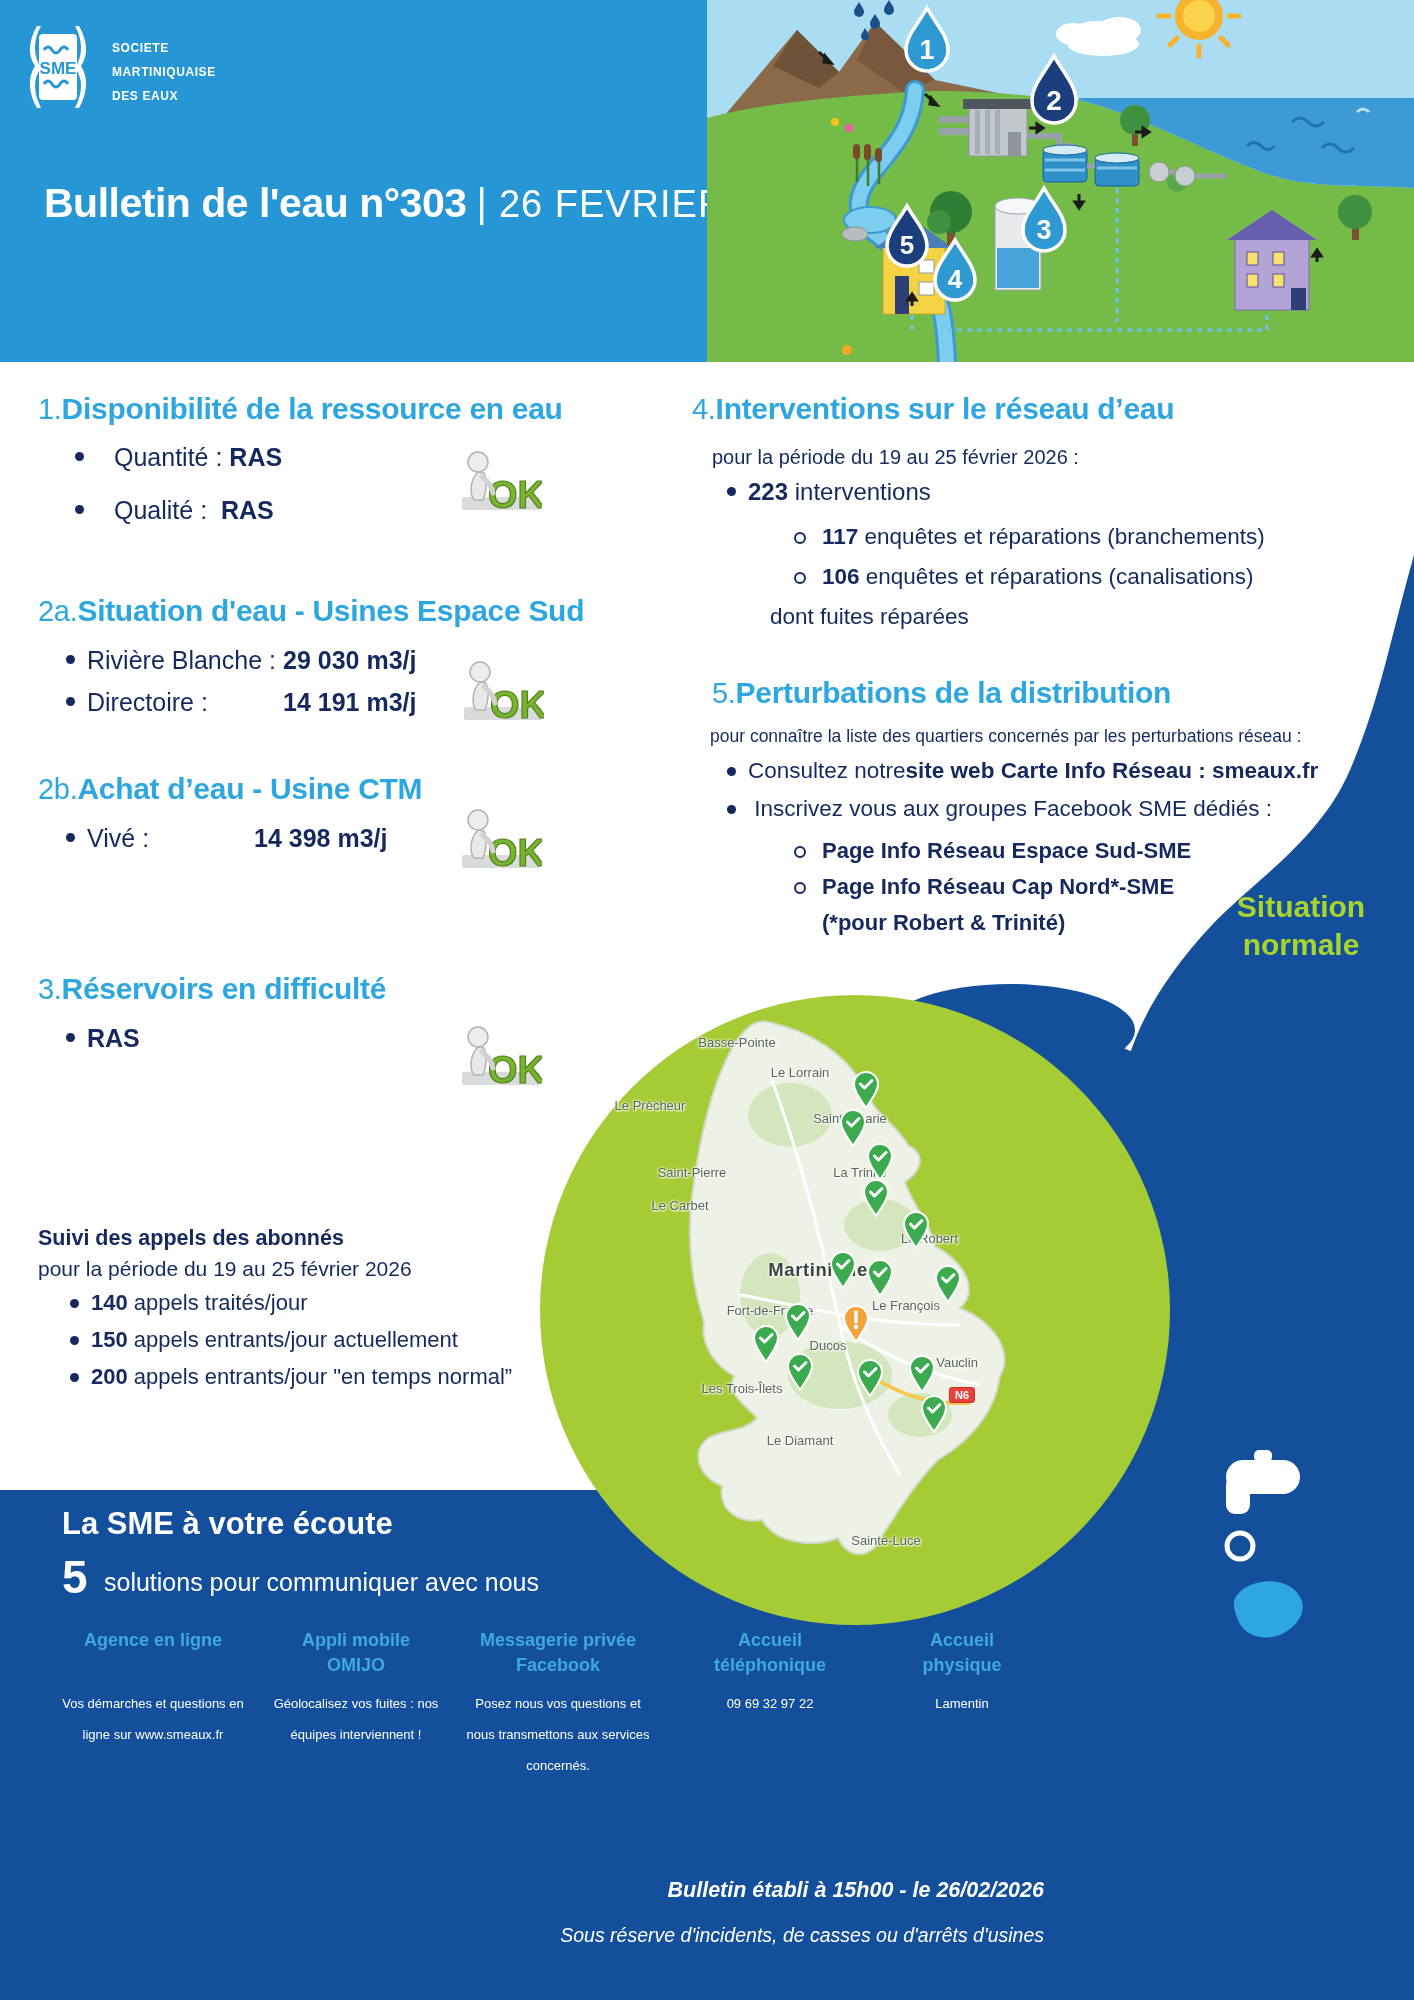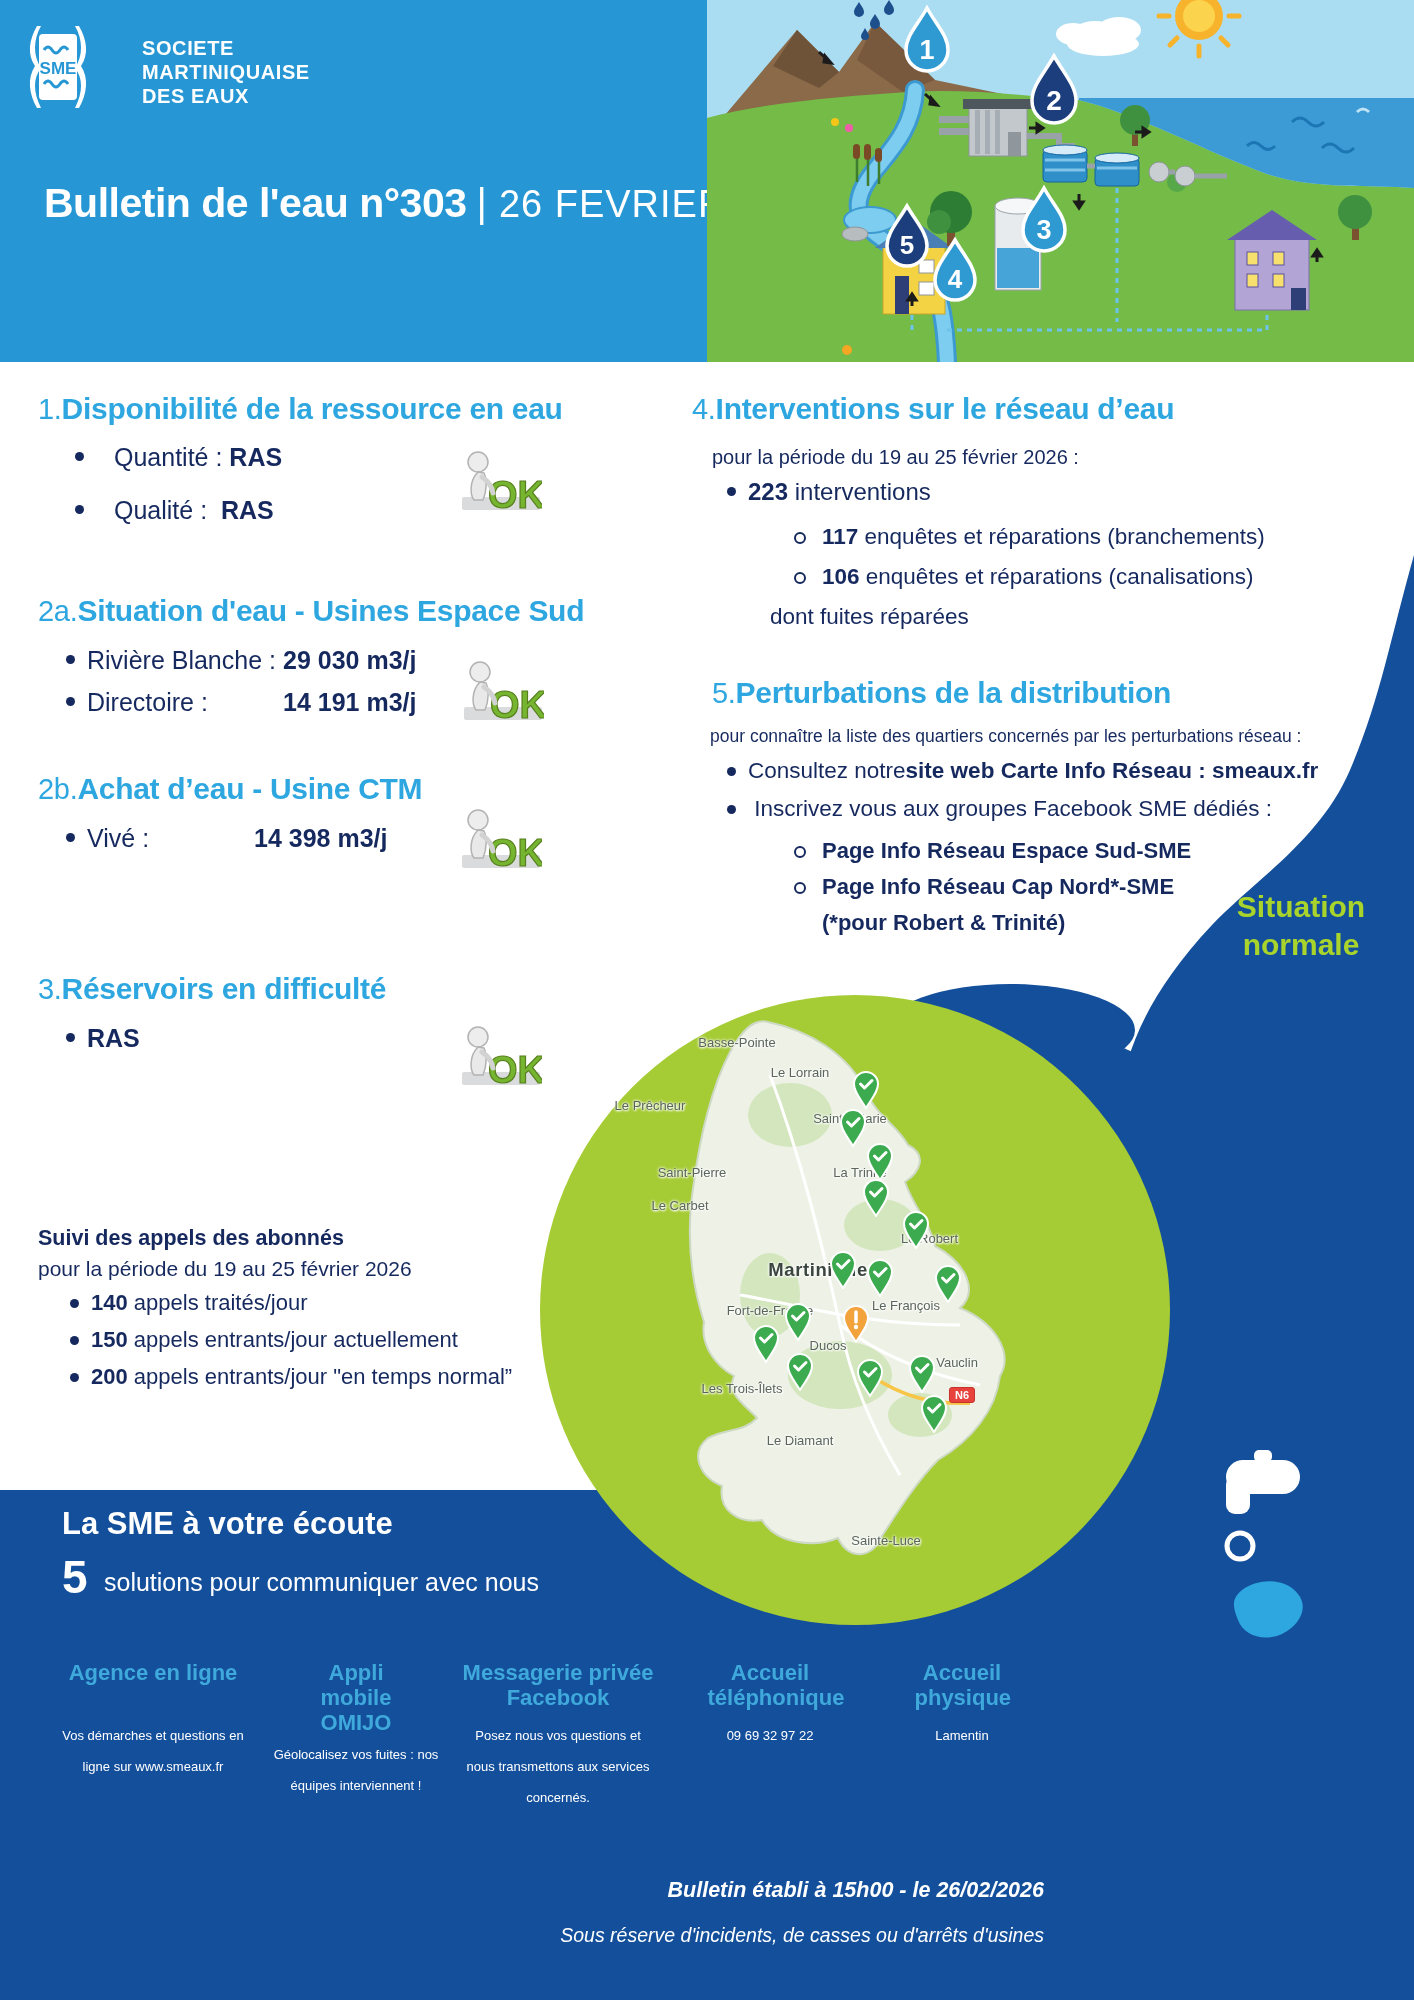--- a/index.html
+++ b/index.html
@@ -2,21 +2,21 @@
 <html><head>
 <meta charset="utf-8">
 <style>
   html,body{margin:0;padding:0;background:#777;}
   #page{position:relative;width:1414px;height:2000px;background:#ffffff;overflow:hidden;
         font-family:"Liberation Sans",sans-serif;margin:0 auto;}
   
   #header{position:absolute;left:0;top:0;width:1414px;height:362px;background:#2697d4;}
   #logo{position:absolute;left:27px;top:24px;width:62px;height:86px;}
   #logo-text{position:absolute;left:112px;top:36px;color:#fff;font-weight:bold;
-             font-size:20px;letter-spacing:.6px;line-height:24px;margin-left:30px;}
+             font-size:12px;letter-spacing:.6px;line-height:24px;}
   #title-row{position:absolute;left:44px;top:180px;white-space:nowrap;color:#fff;}
   #title-main{font-size:41px;font-weight:700;letter-spacing:-.5px;}
   #title-sep{font-size:40px;font-weight:300;margin:0 12px 0 10px;}
   #title-date{font-size:38px;font-weight:400;letter-spacing:1px;}
   #subtitle{position:absolute;left:112px;top:246px;color:#fff;font-size:23.5px;}
   #illu{position:absolute;left:707px;top:0;}
   
   .sec-h{position:absolute;font-size:30px;font-weight:800;color:#2ea7e0;
          letter-spacing:-.3px;white-space:nowrap;}
   .sec-h .num{font-weight:400;font-size:29px;}
@@ -45,22 +45,22 @@
   .roadbadge{position:absolute;transform:translate(-50%,-50%);background:#e8423c;color:#fff;
              font-size:11px;font-weight:bold;padding:1px 5px;border-radius:3px;
              border:1px solid #c7322d;}
   .pin{position:absolute;width:30px;height:38px;}
   
   #footer{position:absolute;left:0;top:1490px;width:1414px;height:510px;background:#134f9b;}
   #f-head{position:absolute;left:62px;top:1506px;color:#fff;font-size:31px;font-weight:800;}
   #f-count{position:absolute;left:62px;top:1550px;color:#fff;font-size:46px;font-weight:800;}
   #f-sol{position:absolute;left:104px;top:1568px;color:#fff;font-size:25px;}
   .fcol{position:absolute;top:1628px;width:196px;text-align:center;}
-  .fcol .fh{color:#3fa9dc;font-size:22px;font-weight:800;line-height:25px;min-height:56px;
-            display:flex;align-items:flex-start;justify-content:center;margin-top:32px;}
+  .fcol .fh{color:#3fa9dc;font-size:18px;font-weight:800;line-height:25px;min-height:56px;
+            display:flex;align-items:flex-start;justify-content:center;}
   .fcol .fh span{display:block;}
   .fcol .fh.narrow span{max-width:125px;}
   .fcol .fb{color:#fff;font-size:13px;line-height:31px;margin-top:4px;}
   .note{position:absolute;color:#fff;font-style:italic;right:370px;text-align:right;white-space:nowrap;}
   #note1{top:1878px;font-size:21.5px;font-weight:600;}
   #note2{top:1924px;font-size:19.5px;}
   #faucet{position:absolute;left:1218px;top:1448px;}
 </style>
 </head>
 <body>

